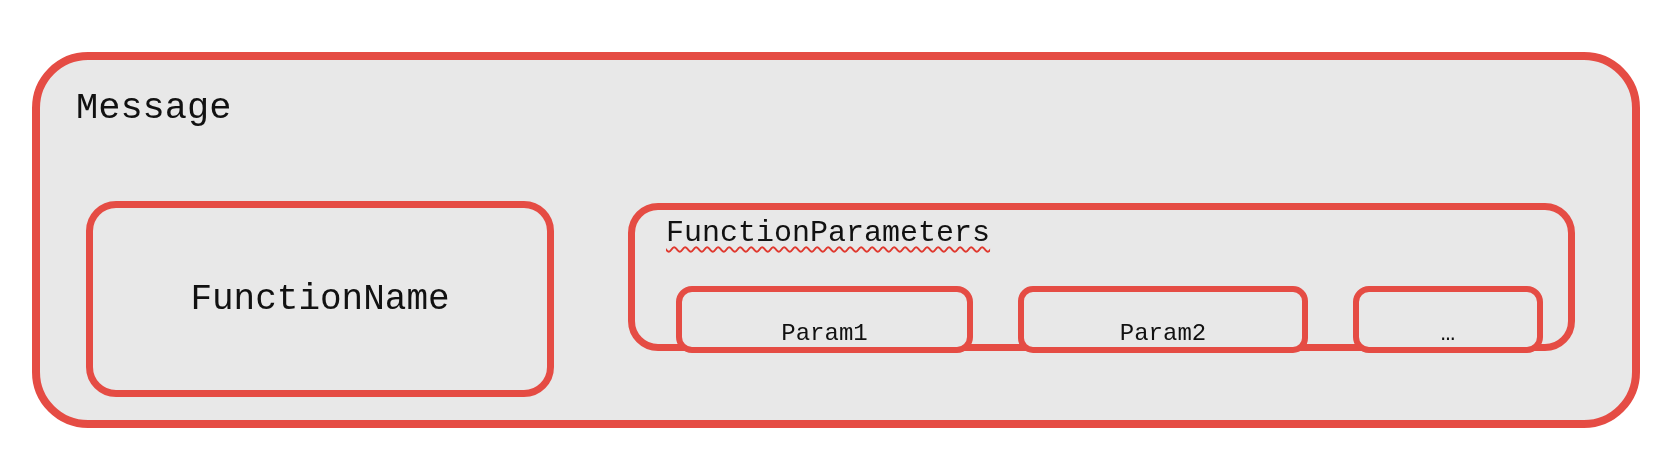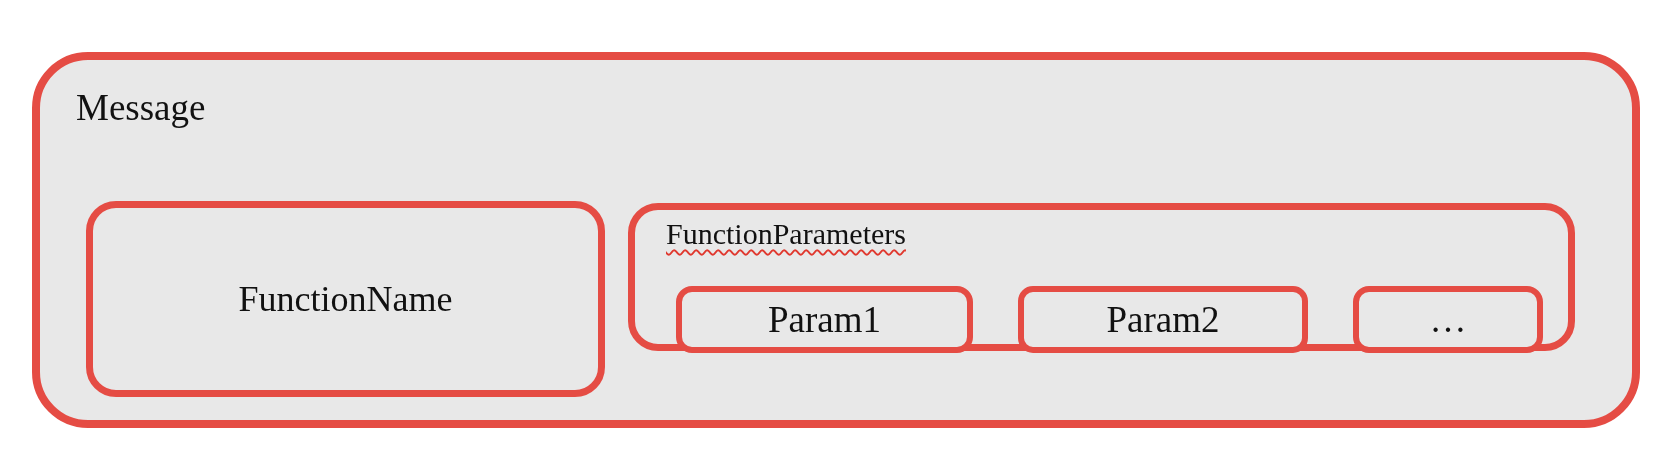--- a/index.html
+++ b/index.html
@@ -5,21 +5,21 @@
   html, body {
     margin: 0;
     padding: 0;
     background: #ffffff;
   }
   .canvas {
     position: relative;
     width: 1666px;
     height: 468px;
     background: #ffffff;
-    font-family: Liberation Serif, serif;
+    font-family: Liberation Mono, monospace;
     color: var(--text, #111111);
     overflow: hidden;
   }
   .outer-box {
     position: absolute;
     left: 32px;
     top: 52px;
     width: 1608px;
     height: 376px;
     box-sizing: border-box;
@@ -32,21 +32,21 @@
     left: 36px;
     top: 28px;
     font-size: 37px;
     line-height: 1.1;
     color: var(--text, #111111);
   }
   .function-name-box {
     position: absolute;
     left: 46px;
     top: 141px;
-    width: 519px;
+    width: 468px;
     height: 196px;
     box-sizing: border-box;
     border: 7px solid var(--border-red, #e54c44);
     border-radius: 30px;
     background: var(--box-fill, #e8e8e8);
     display: flex;
     align-items: center;
     justify-content: center;
   }
   .function-name-label {
@@ -77,23 +77,23 @@
   }
   .param-box {
     position: absolute;
     top: 76px;
     height: 67px;
     box-sizing: border-box;
     border: 6px solid var(--border-red, #e54c44);
     border-radius: 16px;
     background: var(--box-fill, #e8e8e8);
     display: flex;
-    align-items: center;
+    align-items: flex-end;
     justify-content: center;
-    font-size: 37px;
+    font-size: 24px;
   }
   .param-1 { left: 41px;  width: 297px; }
   .param-2 { left: 383px; width: 290px; border-radius: 15px; }
   .param-3 { left: 718px; width: 190px; }
 </style>
 </head>
 <body>
 
 <div class="canvas">
   <div class="outer-box">

